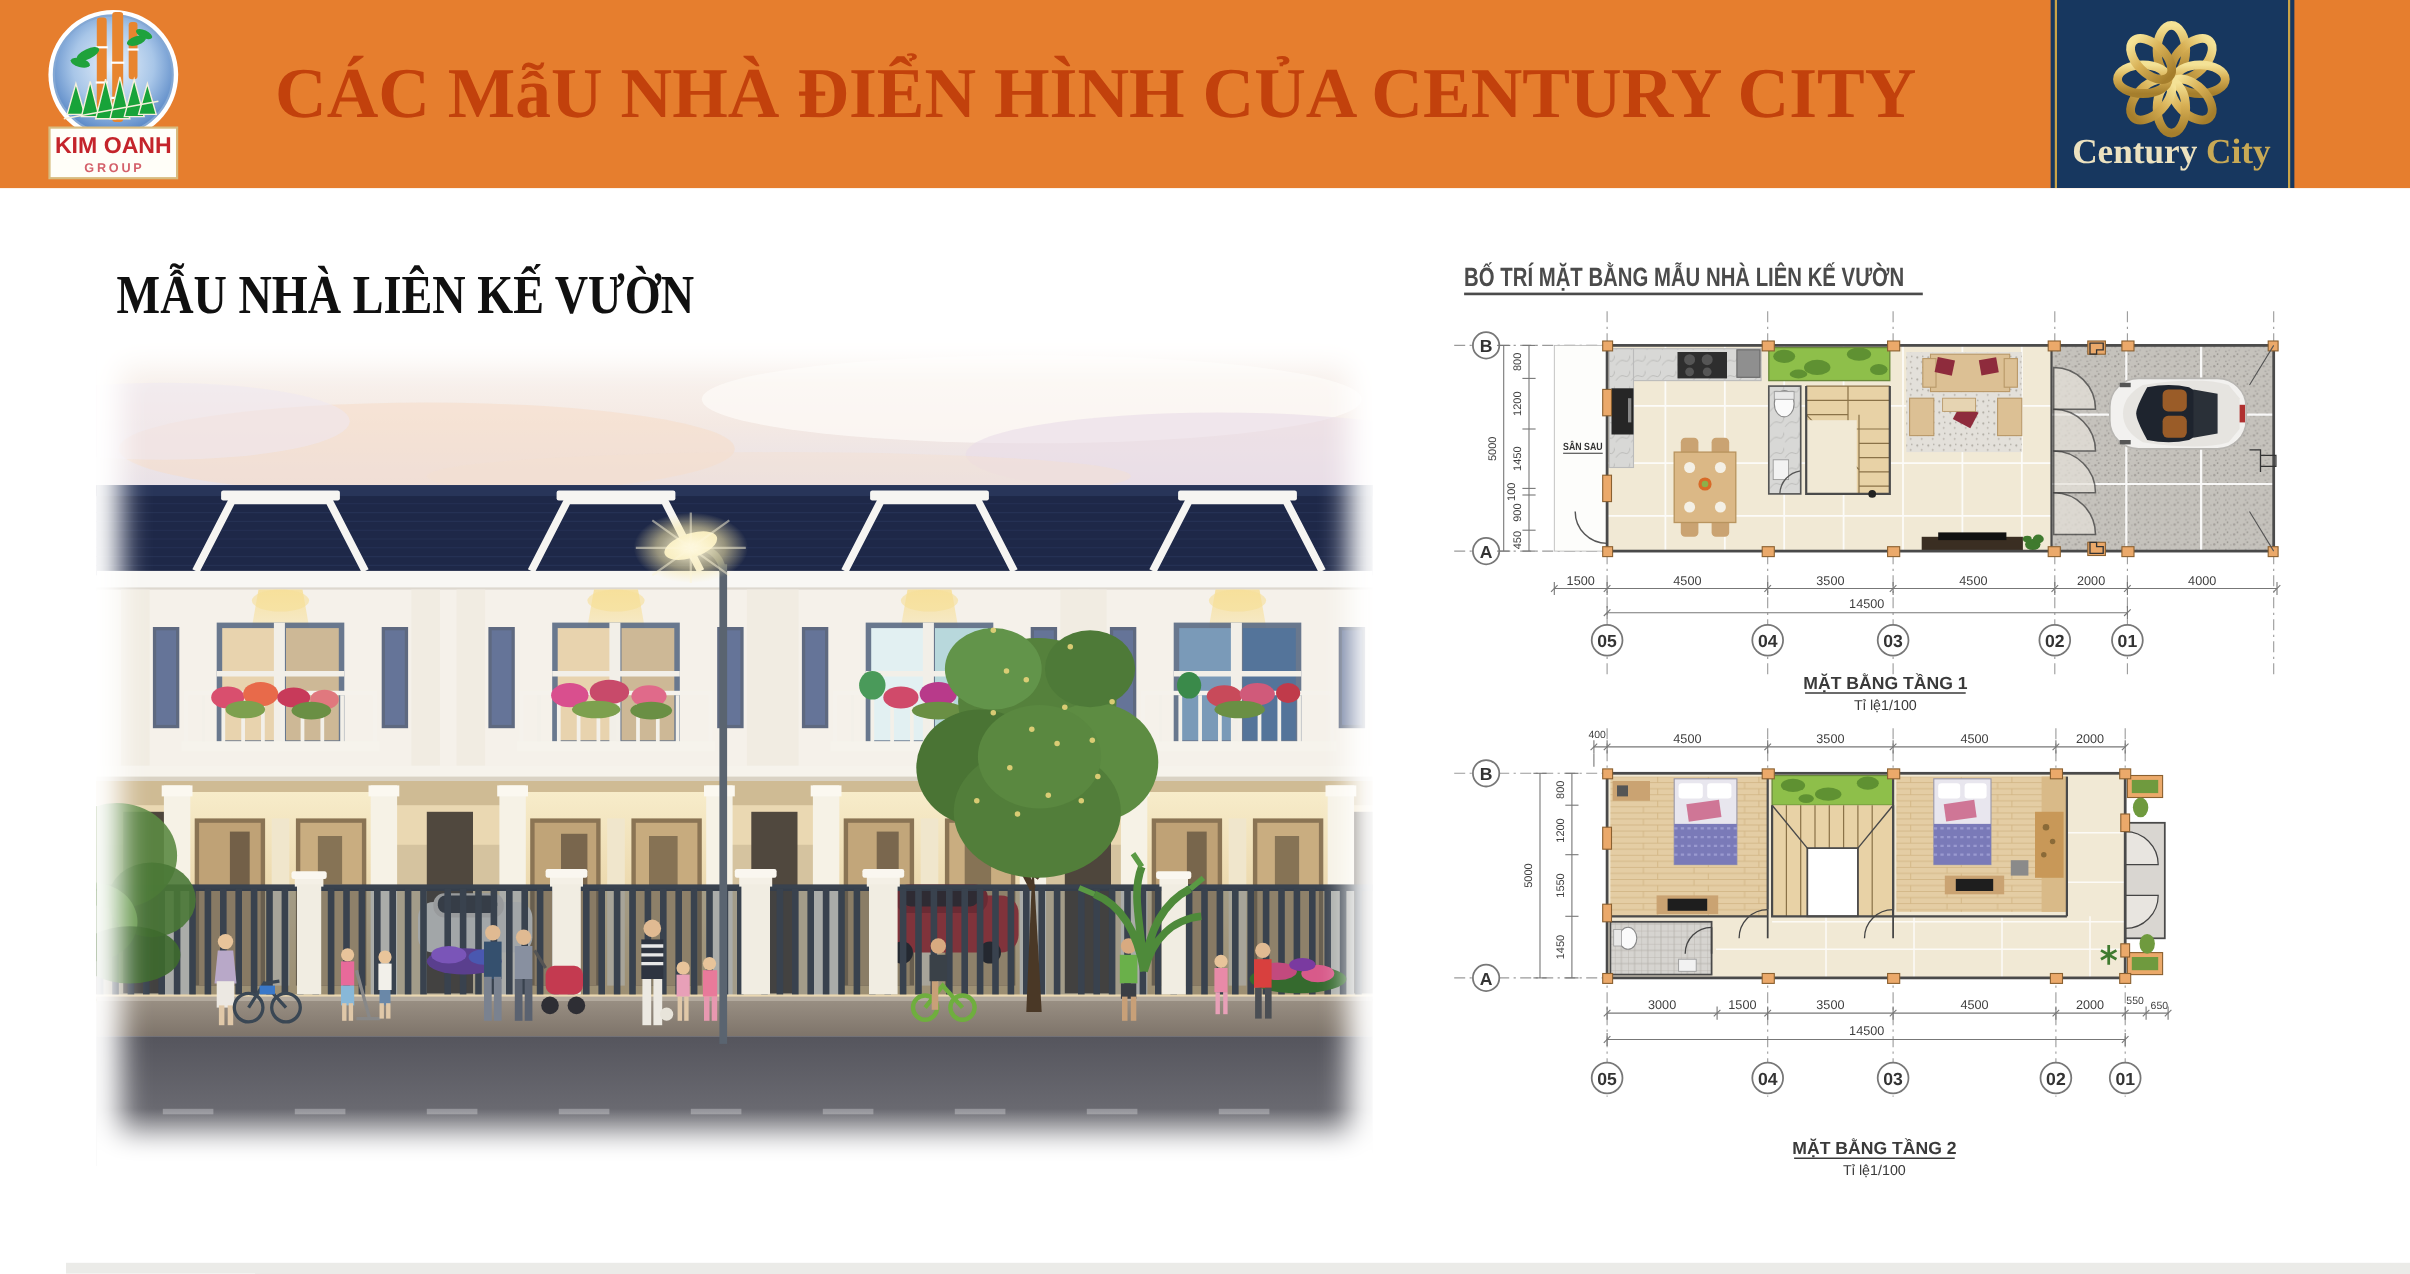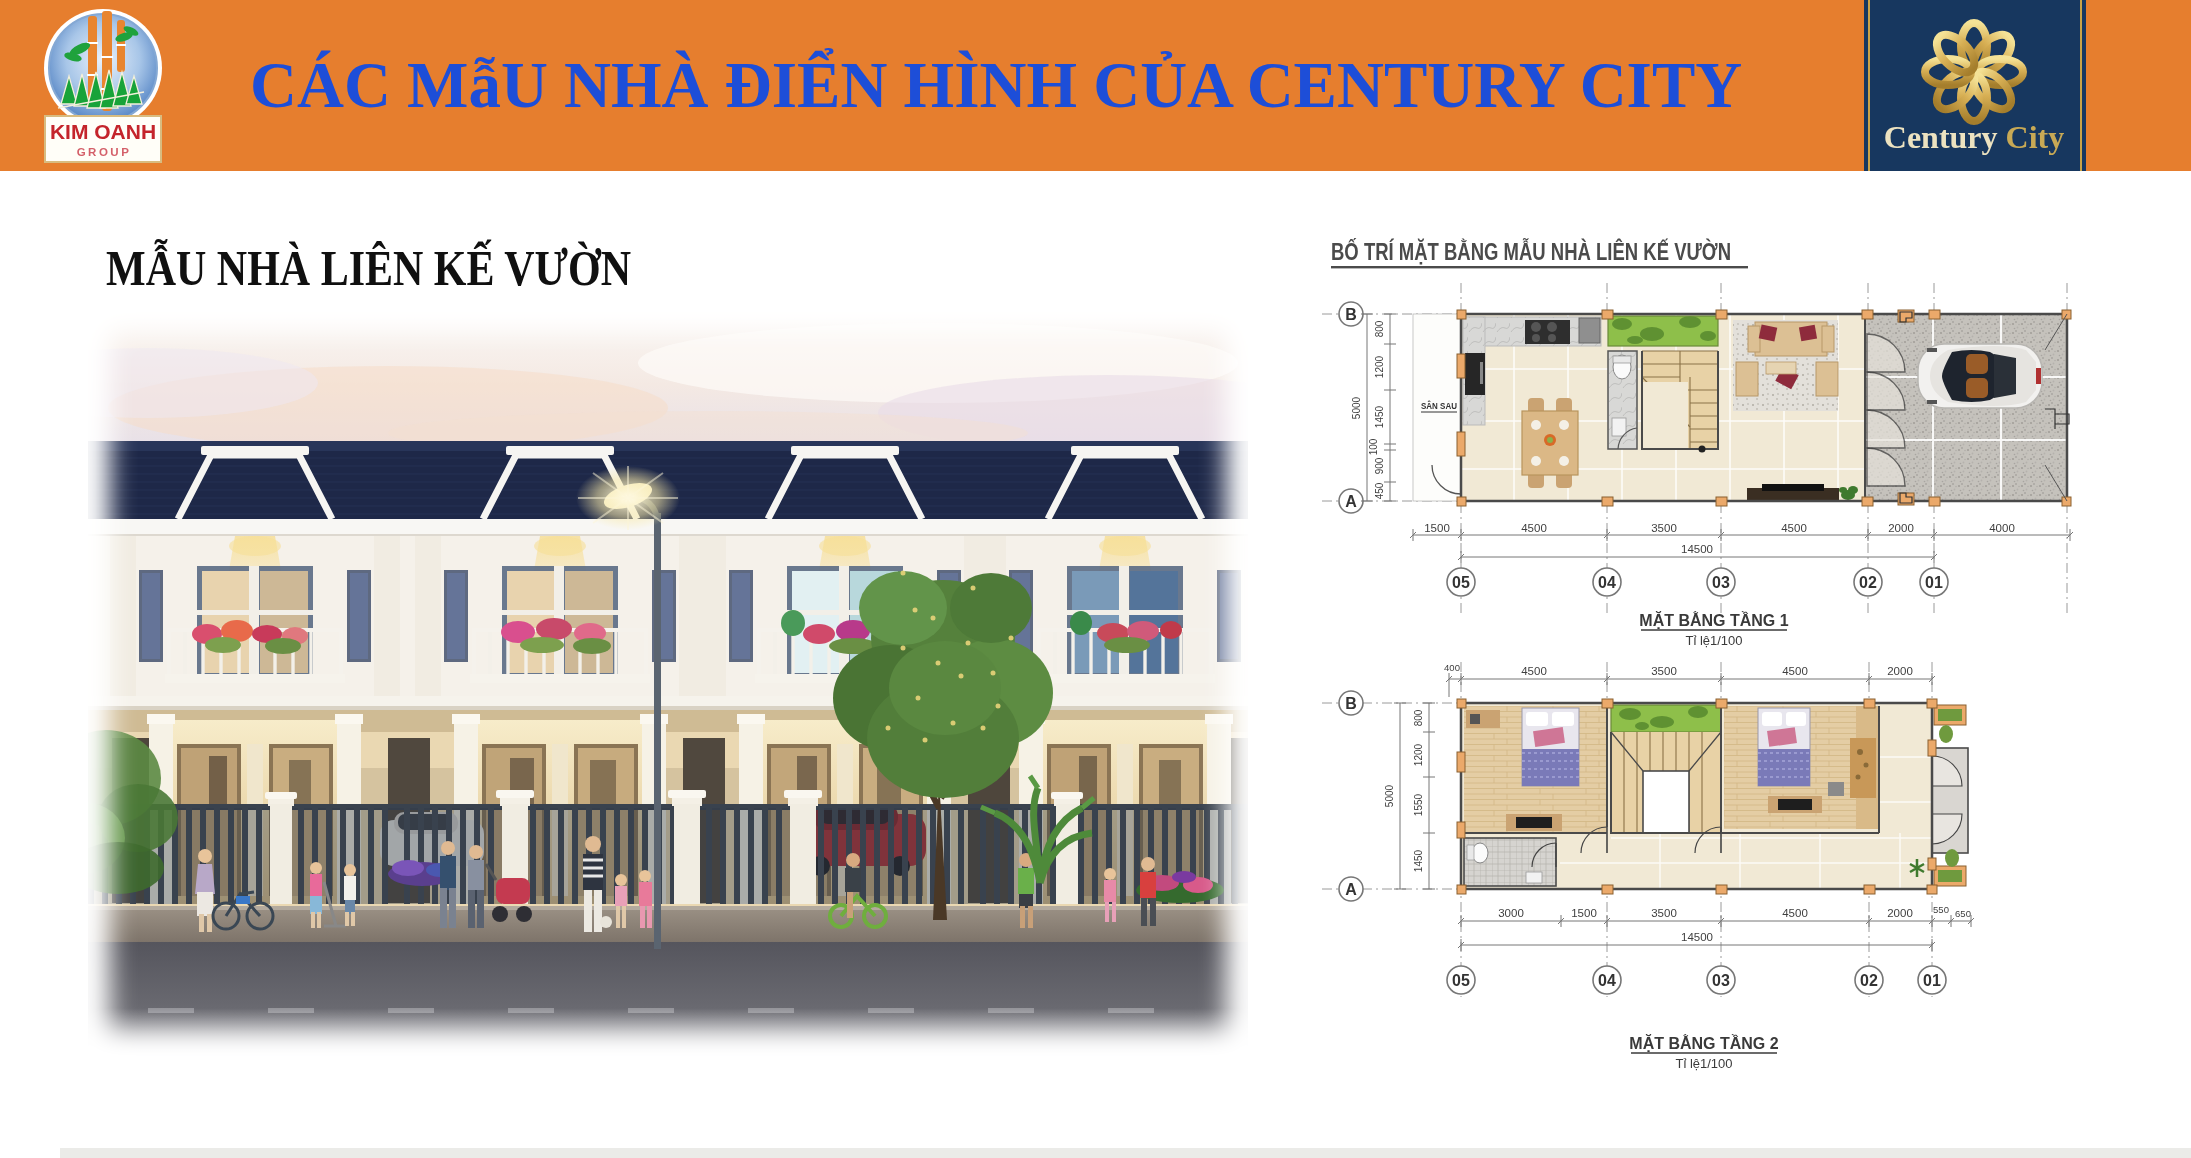--- a/index.html
+++ b/index.html
@@ -1,18 +1,18 @@
 <!DOCTYPE html>
 <html><head><meta charset="utf-8">
 <style>
 html,body{margin:0;padding:0;}
 body{width:2191px;height:1158px;position:relative;background:#fff;font-family:"Liberation Sans",sans-serif;overflow:hidden;}
 .abs{position:absolute;}
 #hdr{left:0;top:0;width:2191px;height:171px;background:#e67e2e;}
-#title{left:250px;top:0;width:1490px;height:171px;line-height:171px;text-align:center;color:#1d4ed8;font-family:"Liberation Serif",serif;font-weight:bold;font-size:65px;white-space:nowrap;}
+#title{left:250px;top:0;width:1490px;height:171px;line-height:171px;text-align:center;color:#c2410c;font-family:"Liberation Serif",serif;font-weight:bold;font-size:65px;white-space:nowrap;}
 #h2{left:106px;top:239px;width:760px;color:#101010;font-family:"Liberation Serif",serif;font-weight:bold;font-size:50px;white-space:nowrap;transform:scaleX(0.84);transform-origin:left top;}
 #bstrip{left:60px;top:1148px;width:2131px;height:10px;background:#ebebe8;}
 </style></head>
 <body>
 <div class="abs" id="hdr"></div>
 <div class="abs" id="title">CÁC MẫU NHÀ ĐIỂN HÌNH CỦA CENTURY CITY</div>
 <div class="abs" id="h2">MẪU NHÀ LIÊN KẾ VƯỜN</div>
 <div class="abs" id="bstrip"></div>
 
 <svg class="abs" style="left:36px;top:4px" width="134" height="162" viewBox="0 0 134 162">

